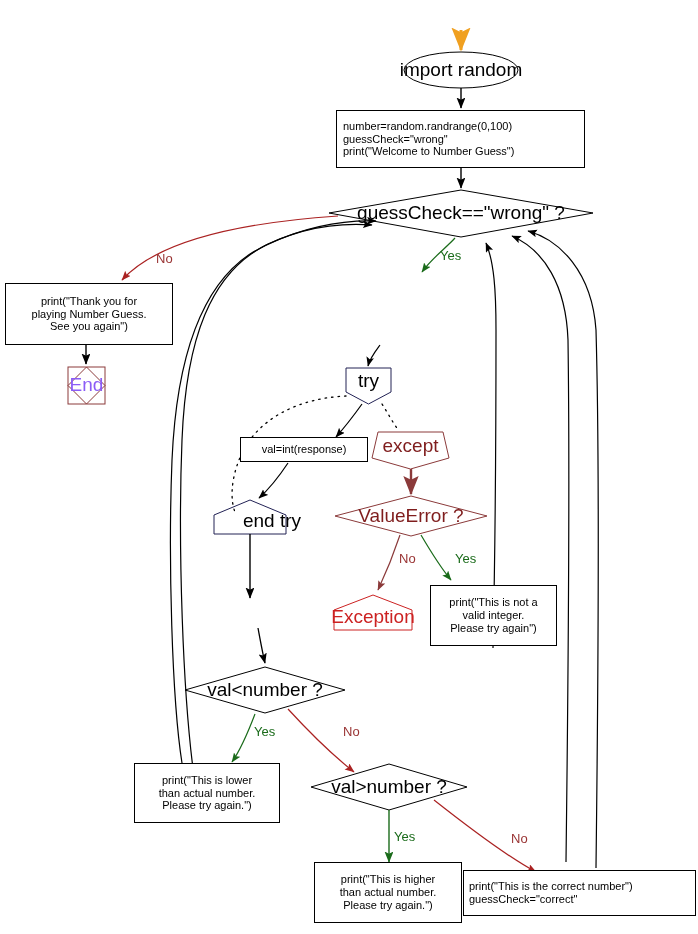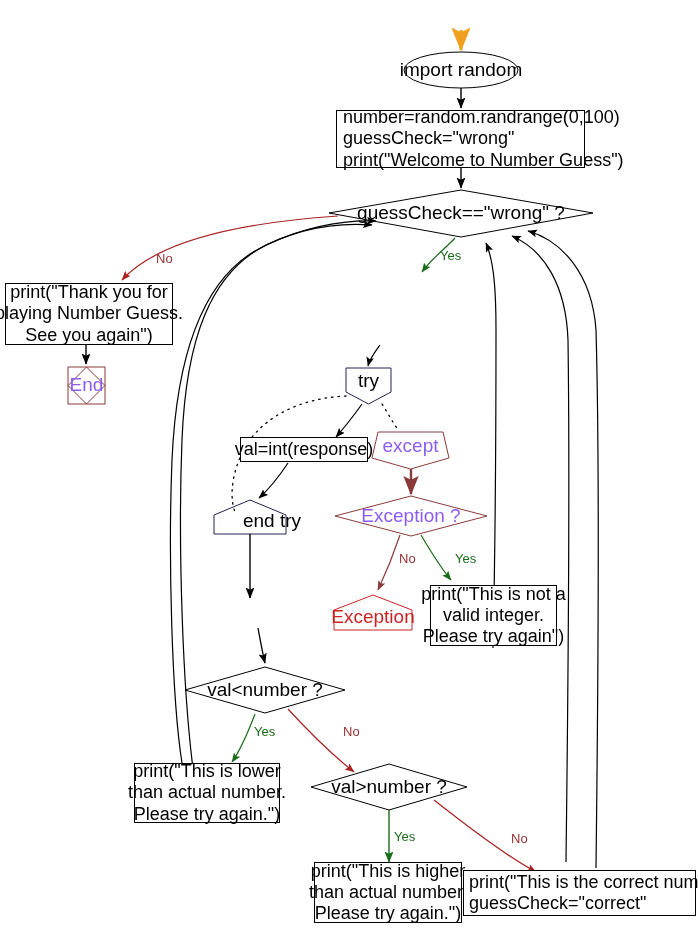--- a/index.html
+++ b/index.html
@@ -7,26 +7,26 @@
     position:relative;
     width:698px;height:934px;
     background:#ffffff;
     font-family:"Liberation Sans","DejaVu Sans",sans-serif;
     overflow:hidden;
   }
   #svg-layer{position:absolute;left:0;top:0;width:698px;height:934px;}
   .node{position:absolute;box-sizing:border-box;display:flex;align-items:center;justify-content:center;}
   .node .txt{white-space:pre;line-height:1.18;text-align:center;}
   .boxnode{border:1px solid #000000;background:#ffffff;}
-  .boxnode .txt{font-size:18px;color:#000000;}
+  .boxnode .txt{font-size:11px;color:#000000;}
   .leftal .txt{text-align:left;}
   .diamond-label{font-size:13px;color:#000000;z-index:3;}
   .shape-label{position:absolute;display:flex;align-items:center;justify-content:center;z-index:3;}
   .shape-label .txt{white-space:pre;line-height:1.18;text-align:center;font-size:19px;}
-  .dkred{color:#8b5cf6;}
+  .dkred{color:#7f1d1d;}
   .red{color:#cc2222;}
   .edge-label{position:absolute;font-size:13px;z-index:4;}
   .lbl-yes{color:#1a6b1a;}
   .lbl-no{color:#993333;}
 </style>
 </head>
 <body>
 
 <div id="page">
 
@@ -157,21 +157,21 @@
 
   <div class="node boxnode" style="left:240px;top:437px;width:128px;height:25px;">
     <span class="txt">val=int(response)</span>
   </div>
 
   <div class="shape-label" style="left:214px;top:509px;width:72px;height:25px;padding-left:22px;">
     <span class="txt">end try</span>
   </div>
 
   <div class="shape-label" style="left:353px;top:505px;width:116px;height:22px;">
-    <span class="txt dkred">Exception ?</span>
+    <span class="txt dkred">ValueError ?</span>
   </div>
 
   <div class="shape-label" style="left:334px;top:605px;width:78px;height:25px;">
     <span class="txt red">Exception</span>
   </div>
 
   <div class="node boxnode" style="left:430px;top:585px;width:127px;height:61px;">
     <span class="txt">print("This is not a
 valid integer.
 Please try again")</span>

